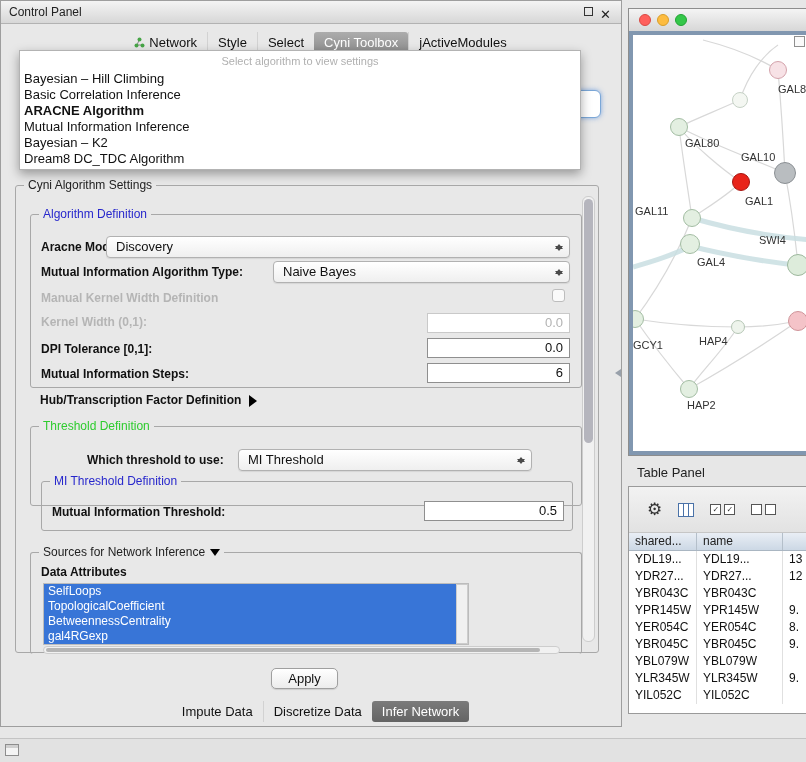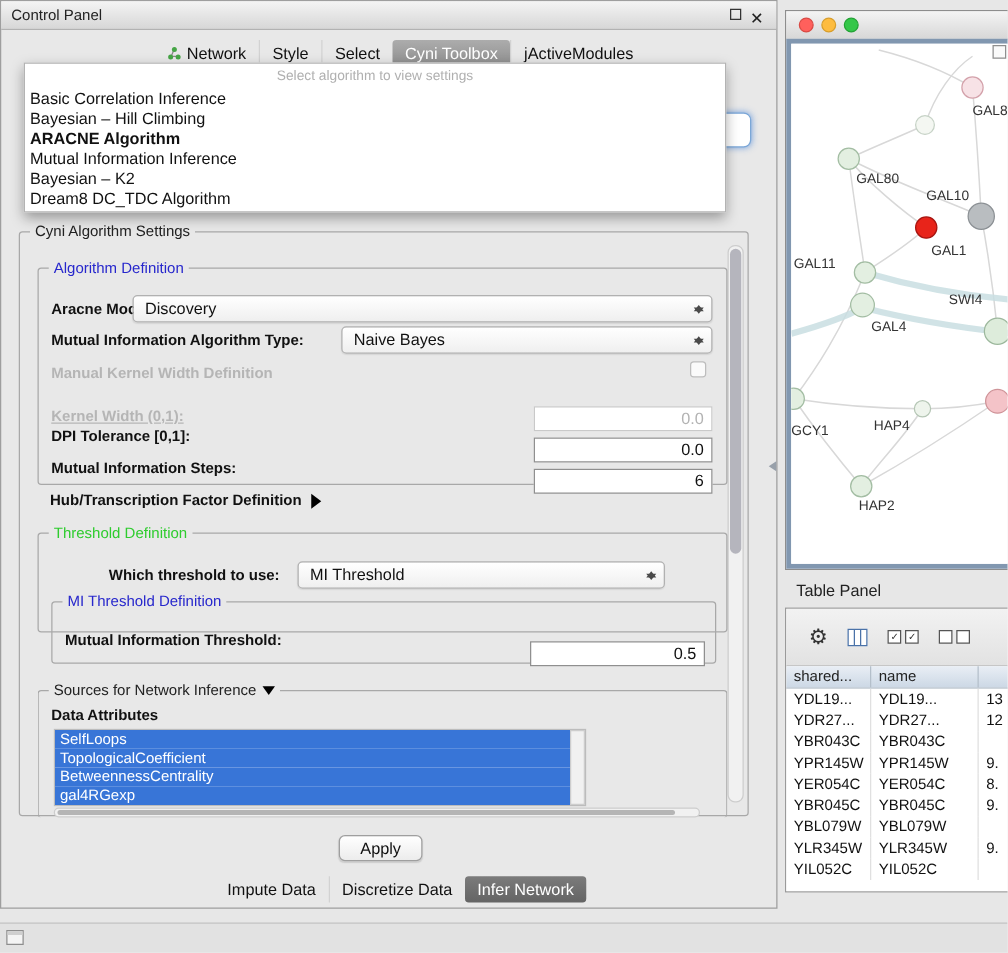--- a/index.html
+++ b/index.html
@@ -34,21 +34,21 @@
   .combo{position:absolute;height:22px;background:linear-gradient(#ffffff,#efefef);
          border:1px solid #b1b1b1;border-radius:4px;box-sizing:border-box;
          font-size:13px;color:#111;line-height:20px;padding-left:9px;
          box-shadow:0 1px 1px rgba(0,0,0,.08);}
   .arrows{position:absolute;right:6px;top:3px;width:8px;height:15px;}
   .arrows::before{content:"";position:absolute;left:0;top:0;border:4px solid transparent;border-bottom:5px solid #4a4a4a;}
   .arrows::after{content:"";position:absolute;left:0;bottom:0;border:4px solid transparent;border-top:5px solid #4a4a4a;}
 
   .tfield{position:absolute;height:20px;background:#fff;border:1px solid #8f8f8f;
           box-sizing:border-box;font-size:13px;line-height:18px;text-align:right;
-          padding-right:6px;color:#111;margin-top:12px;}
+          padding-right:6px;color:#111;}
   .tfield.dis{border-color:#c9c9c9;color:#b3b3b3;}
 
   .checkbox{position:absolute;width:13px;height:13px;border:1px solid #bdbdbd;border-radius:3px;
             background:#fafafa;box-sizing:border-box;}
 
   .button{position:absolute;background:linear-gradient(#ffffff,#ececec);border:1px solid #9f9f9f;
           border-radius:5px;font-size:13px;color:#111;text-align:center;line-height:19px;
           box-sizing:border-box;box-shadow:0 1px 1px rgba(0,0,0,.12);}
 
   
@@ -148,22 +148,22 @@
     <span class="tab">Select</span>
     <span class="tab sel">Cyni Toolbox</span>
     <span class="tab">jActiveModules</span>
   </div>
 
   <div class="focus-combo" style="left:566px;top:89px;width:32px;"></div>
 
   <div class="popup" style="left:18px;top:49px;width:560px;height:118px;">
     <div class="dd-ph">Select algorithm to view settings</div>
     <div>
+        <div class="dd-item">Bayesian – Hill Climbing</div>
         <div class="dd-item">Basic Correlation Inference</div>
-        <div class="dd-item">Bayesian – Hill Climbing</div>
         <div class="dd-item dd-sel">ARACNE Algorithm</div>
         <div class="dd-item">Mutual Information Inference</div>
         <div class="dd-item">Bayesian – K2</div>
         <div class="dd-item">Dream8 DC_TDC Algorithm</div>
       </div>
   </div>
 
   <div class="group" style="left:14px;top:184px;width:584px;height:468px;">
     <span class="gtitle">Cyni Algorithm Settings</span>
 
@@ -182,21 +182,21 @@
 
       <span class="lbl" style="left:10px;top:50px;">Mutual Information Algorithm Type:</span>
       <div class="combo" style="left:242px;top:46px;width:297px;">
         <span>Naive Bayes</span>
         <span class="arrows"></span>
       </div>
 
       <span class="lbl dis" style="left:10px;top:76px;">Manual Kernel Width Definition</span>
       <span class="checkbox" style="left:521px;top:74px;"></span>
 
-      <span class="lbl dis" style="left:10px;top:111px;text-decoration:underline;">Kernel Width (0,1):</span>
+      <span class="lbl dis" style="left:10px;top:100px;">Kernel Width (0,1):</span>
       <div class="tfield dis" style="left:396px;top:98px;width:143px;">0.0</div>
 
       <span class="lbl" style="left:10px;top:127px;">DPI Tolerance [0,1]:</span>
       <div class="tfield" style="left:396px;top:123px;width:143px;">0.0</div>
 
       <span class="lbl" style="left:10px;top:152px;">Mutual Information Steps:</span>
       <div class="tfield" style="left:396px;top:148px;width:143px;">6</div>
     </div>
 
     <span class="lbl" style="left:24px;top:207px;">

